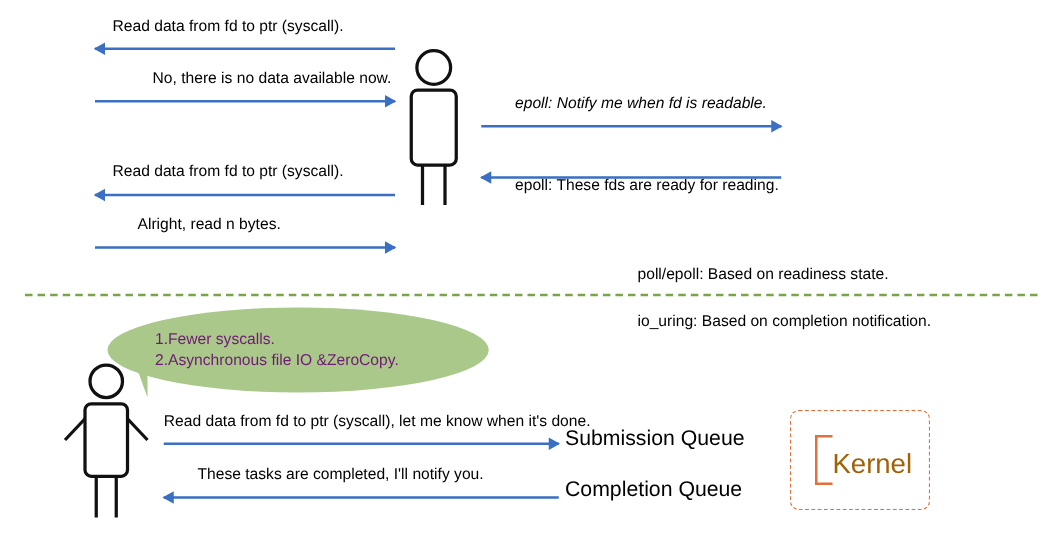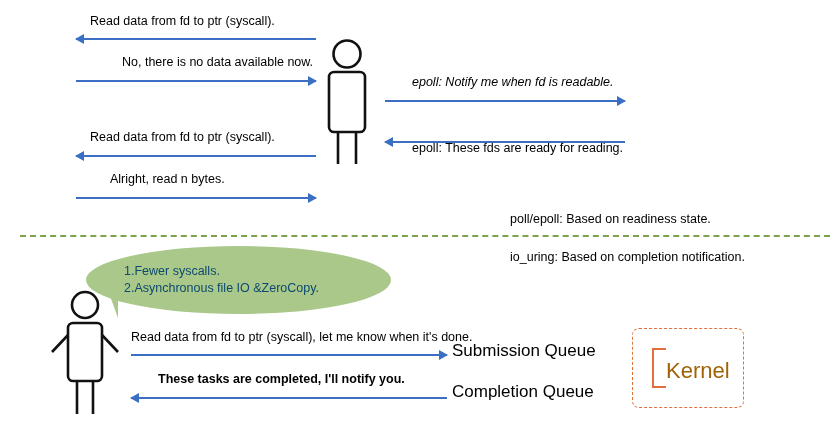--- a/index.html
+++ b/index.html
@@ -19,21 +19,21 @@
     width: 838px;
     height: 367px;
   }
   .lbl {
     position: absolute;
     font-size: 12.5px;
     line-height: 1.2;
     color: #000;
     white-space: nowrap;
   }
-  .lbl.bold { font-weight: bold; }
+  .lbl.bold { font-weight: normal; }
   .arrow-wrap {
     position: absolute;
     height: 11px;
   }
   .arrow-line {
     position: absolute;
     top: 5px;
     left: 0;
     right: 0;
     height: 1.6px;
@@ -69,21 +69,21 @@
     background: #a9c88a;
     border-radius: 50%/50%;
     display: flex;
     flex-direction: column;
     justify-content: center;
     align-items: flex-start;
     box-sizing: border-box;
   }
   .bubble .btext {
     font-size: 12.5px;
-    color: #0c4a6e;
+    color: #701a75;
     line-height: 1.35;
     white-space: nowrap;
   }
   .bubble-tail {
     position: absolute;
     width: 0;
     height: 0;
   }
   .queue-label {
     position: absolute;

